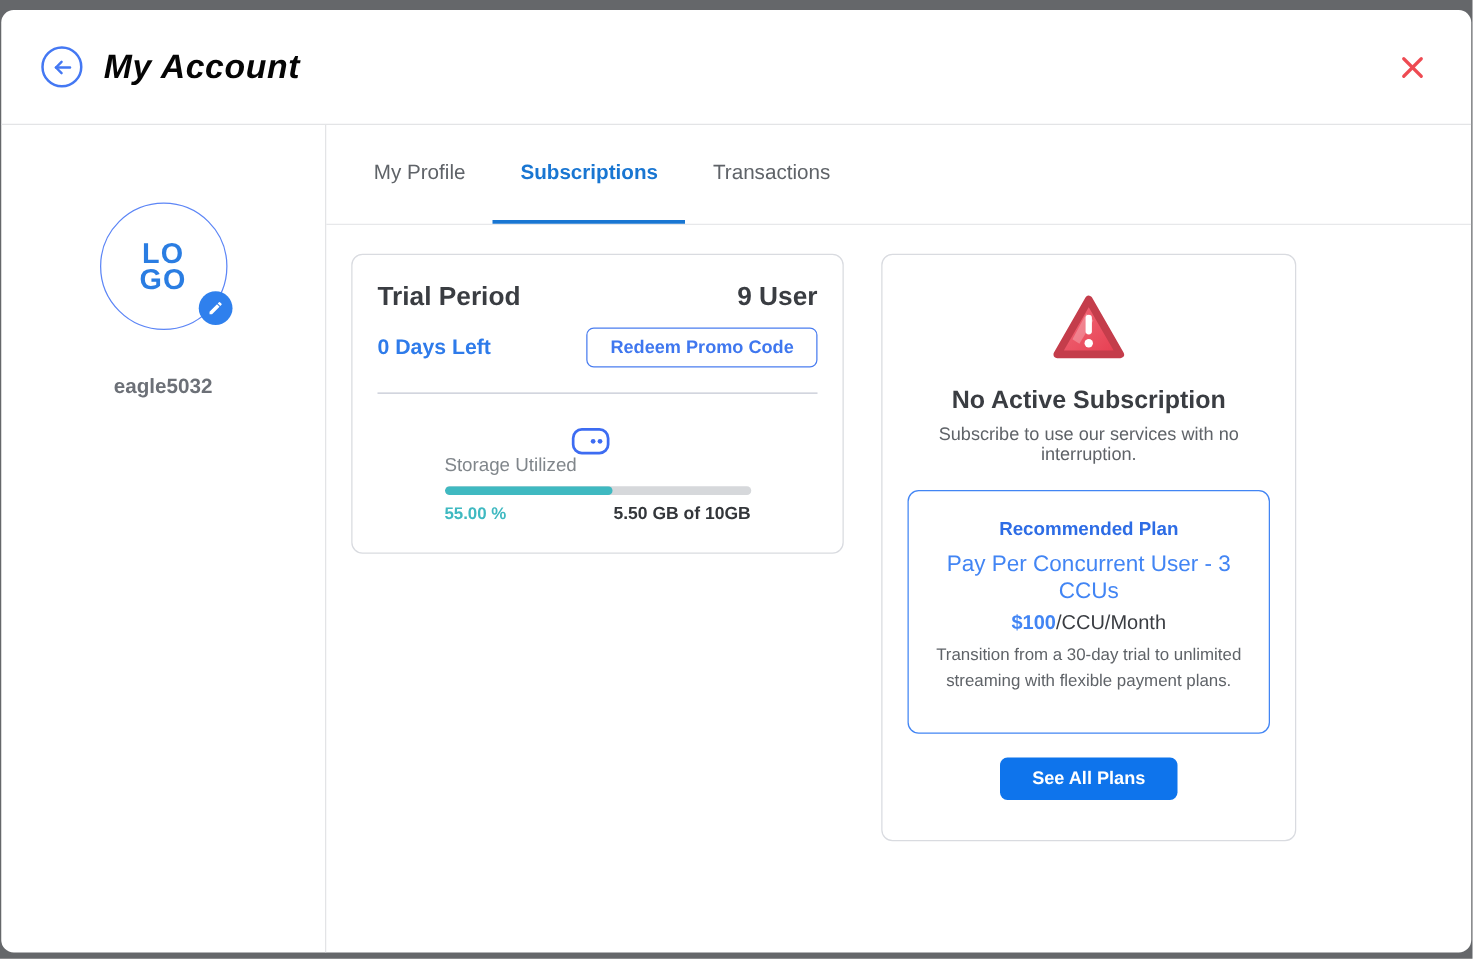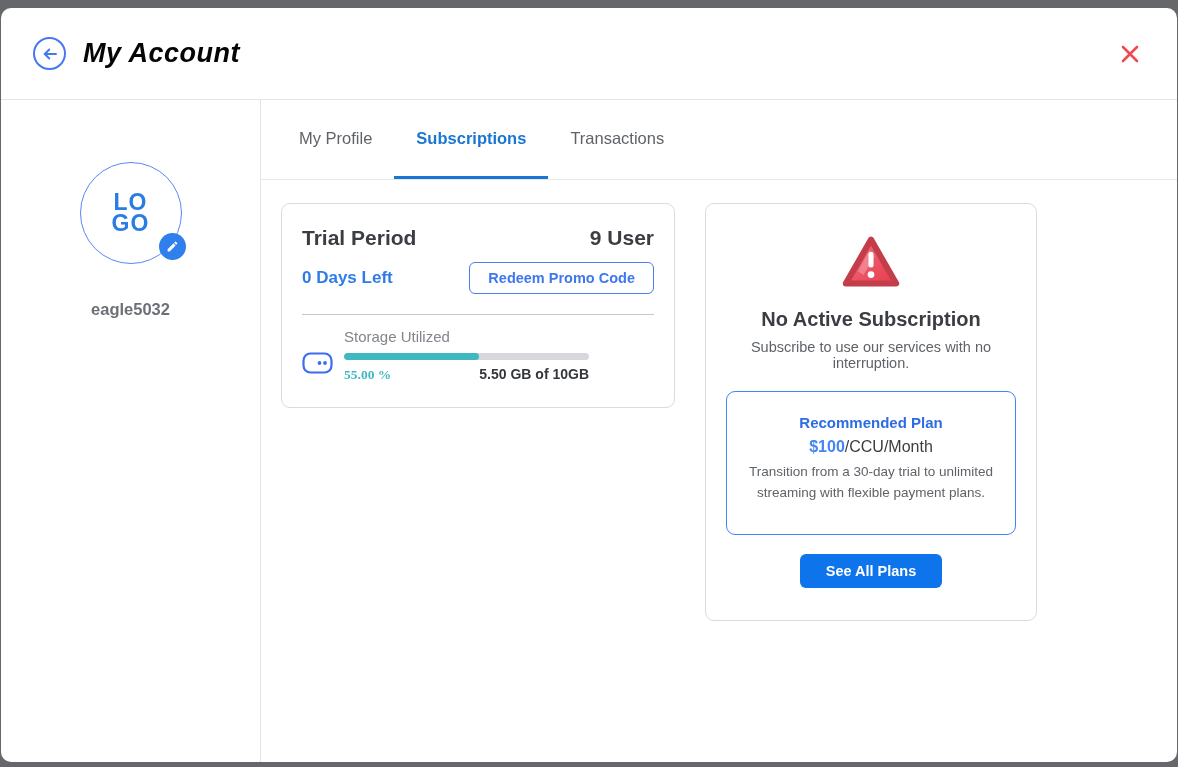--- a/index.html
+++ b/index.html
@@ -96,31 +96,31 @@
   .trial-top { display: flex; justify-content: space-between; align-items: baseline; }
   .trial-title, .trial-users { font-size: 21px; font-weight: 700; color: #3a3d42; }
   .trial-mid { display: flex; justify-content: space-between; align-items: center; margin-top: 12px; }
   .days-left { color: #2e7bea; font-weight: 700; font-size: 17px; }
   .redeem-btn {
     border: 1.5px solid #4a7df0; color: #3f77ef; background: #fff;
     border-radius: 6px; padding: 7px 18px; font-size: 14.5px; font-weight: 600;
     cursor: pointer; font-family: inherit;
   }
   .trial-divider { border: none; border-top: 1px solid #c3c7d4; margin-top: 20px; }
-  .storage-row { margin-top: 13px; display: flex; align-items: center; }
+  .storage-row { margin-top: 13px; display: flex; align-items: center; flex-direction: column; }
   .storage-icon { flex: 0 0 auto; margin-right: 11px; margin-top: 14px; }
   .storage-col { width: 245px; }
   .storage-label { color: #80868b; font-size: 15px; }
   .progress-track {
     margin-top: 8px; height: 7px; border-radius: 4px; background: #d6d8db;
     overflow: hidden;
   }
   .progress-fill { height: 100%; border-radius: 4px; background: #3fb9c1; width: 0; }
   .storage-bottom { margin-top: 6px; display: flex; justify-content: space-between; align-items: baseline; }
-  .percent { color: #3fb9c1; font-weight: 700; font-size: 13.5px; font-family: Liberation Serif, serif; }
+  .percent { color: #3fb9c1; font-weight: 700; font-size: 13.5px; }
   .usage { color: #33363a; font-weight: 700; font-size: 14px; }
   .edit-storage-btn {
     margin-left: auto; margin-top: 10px;
     border: 1px solid #dadce2; color: #b7bbc2; background: #fff;
     border-radius: 6px; padding: 8px 14px; font-size: 15px;
     cursor: default; font-family: inherit;
   }
   
   .sub-card { width: 332px; padding: 30px 20px 32px; text-align: center; }
   .sub-title { margin-top: 14px; font-size: 20px; font-weight: 700; color: #3a3d42; }
@@ -237,20 +237,21 @@
               <path d="M32 6 L59 53 H5 Z" fill="url(#triGrad)" stroke="#c43d4b" stroke-width="6.5" stroke-linejoin="round"></path>
               <path d="M18 40 L30 18 L36 24 L24 44 Z" fill="#ffffff" opacity="0.25"></path>
               <rect x="29.3" y="19" width="5.4" height="17" rx="2.7" fill="#ffffff"></rect>
               <circle cx="32" cy="43.5" r="3.6" fill="#ffffff"></circle>
             </svg>
           </span>
           <div class="sub-title">No Active Subscription</div>
           <div class="sub-subtitle">Subscribe to use our services with no interruption.</div>
           <div class="plan-box">
             <div class="plan-heading">Recommended Plan</div>
+            <div class="plan-name">Pay Per Concurrent User - 3 CCUs</div>
             <div class="plan-price-line"><span class="plan-price">$100</span><span>/CCU/Month</span></div>
             <div class="plan-desc">Transition from a 30-day trial to unlimited streaming with flexible payment plans.</div>
           </div>
           <button class="see-all-btn">See All Plans</button>
         </div>
 
       </div>
     </div>
   </div>
 </div>

